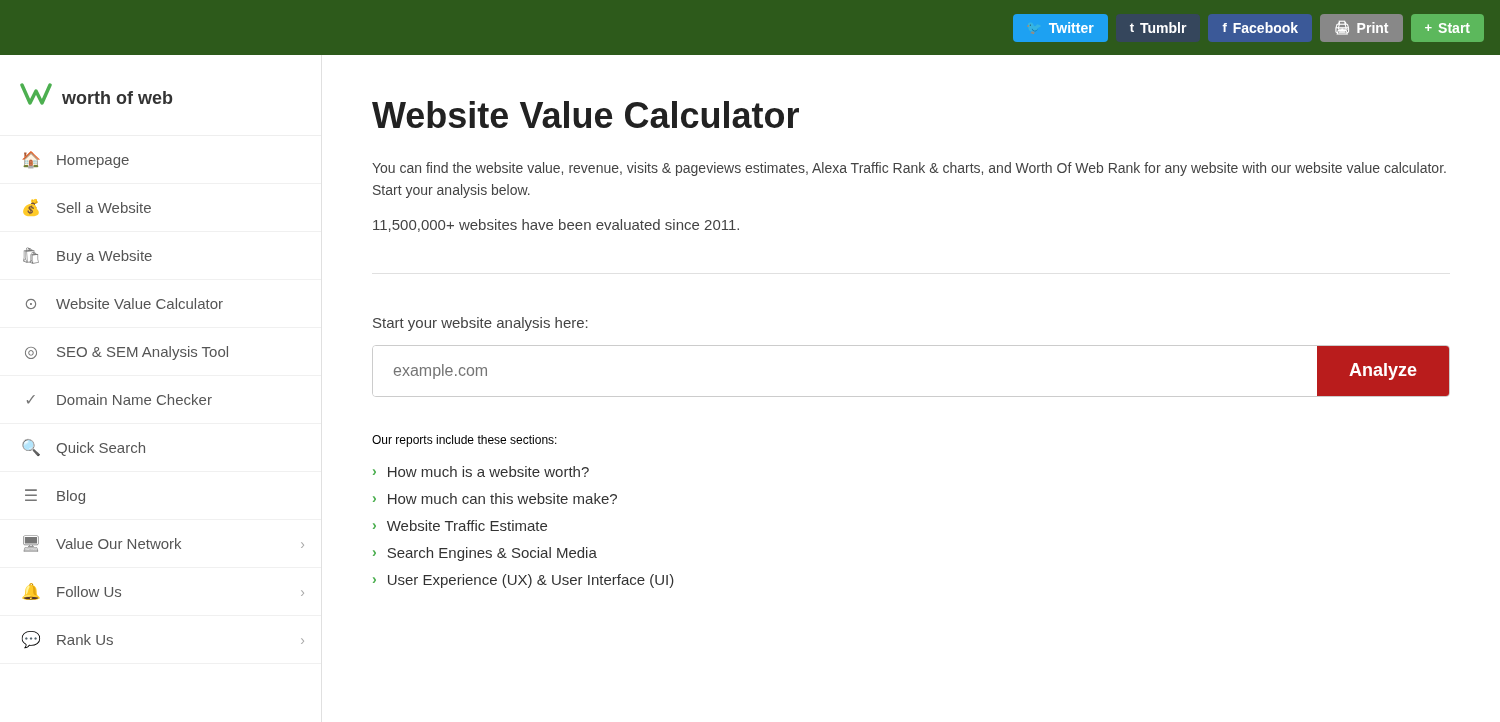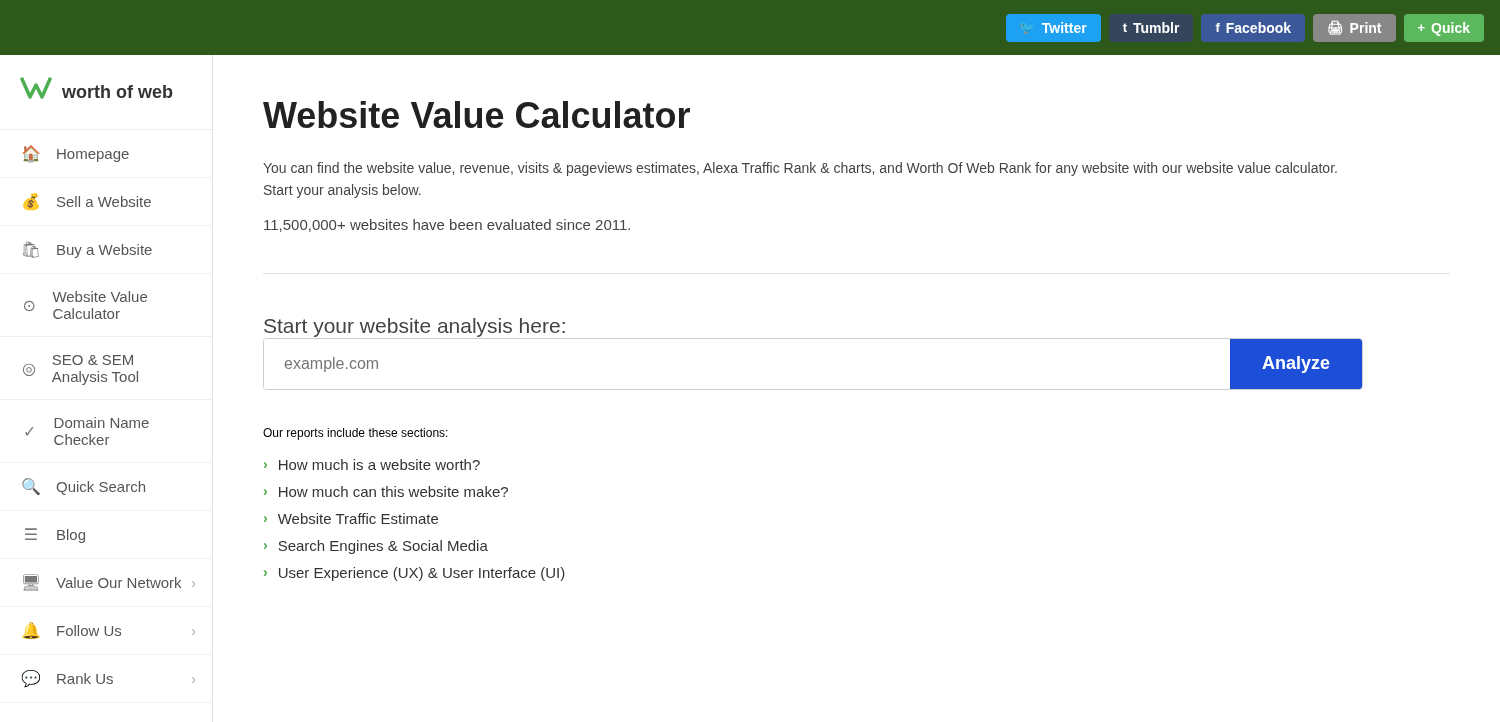--- a/index.html
+++ b/index.html
@@ -37,26 +37,26 @@
 
     
     .layout {
       display: flex;
       flex: 1;
       overflow: hidden;
     }
 
     
     .sidebar {
-      width: 213px;
+      width: 322px;
       background: #fff;
       border-right: 1px solid #e0e0e0;
       flex-shrink: 0;
       overflow-y: auto;
-      padding-top: 8px;
+      padding-top: 14px;
     }
     .logo {
       display: flex;
       align-items: center;
       gap: 10px;
       padding: 12px 20px 20px;
       border-bottom: 1px solid #eee;
     }
     .logo-icon {
       color: #4caf50;
@@ -113,42 +113,43 @@
       border-top: 1px solid #e0e0e0;
       margin-bottom: 40px;
     }
     .section-title {
       font-size: 28px;
       font-weight: 700;
       color: #222;
       margin-bottom: 20px;
     }
     .start-label {
-      font-size: 21px;
+      font-size: 15px;
       color: #444;
+      margin-bottom: 14px;
     }
     .analyze-form {
       display: flex;
       gap: 16px;
       margin-bottom: 36px;
       border: 1px solid #ccc;
       border-radius: 4px;
       overflow: hidden;
       max-width: 1100px;
     }
     .analyze-input {
       flex: 1;
       padding: 16px 20px;
       font-size: 16px;
       border: none;
       outline: none;
       color: #999;
     }
     .analyze-btn {
-      background: #1d4ed8;
+      background: #b91c1c;
       color: #fff;
       border: none;
       padding: 8px 32px;
       font-size: 18px;
       font-weight: 700;
       cursor: pointer;
     }
     .reports-label {
       font-size: 12px;
       color: #000000;
@@ -188,21 +189,21 @@
   <button class="share-btn btn-facebook">
     <span class="icon">f</span>
     <span>Facebook</span>
   </button>
   <button class="share-btn btn-print">
     <span class="icon">🖨</span>
     <span>Print</span>
   </button>
   <button class="share-btn btn-more">
     <span class="icon">+</span>
-    <span>Quick</span>
+    <span>Start</span>
   </button>
 </div>
 
 <div class="layout">
 
   <nav class="sidebar">
     <div class="logo">
       <span class="logo-icon">
         <svg width="32" height="28" viewBox="0 0 32 28" fill="none" xmlns="http://www.w3.org/2000/svg">
           <polyline points="2,4 10,22 16,10 22,22 30,4" stroke="#4caf50" stroke-width="3.5" fill="none" stroke-linejoin="round" stroke-linecap="round"></polyline>

